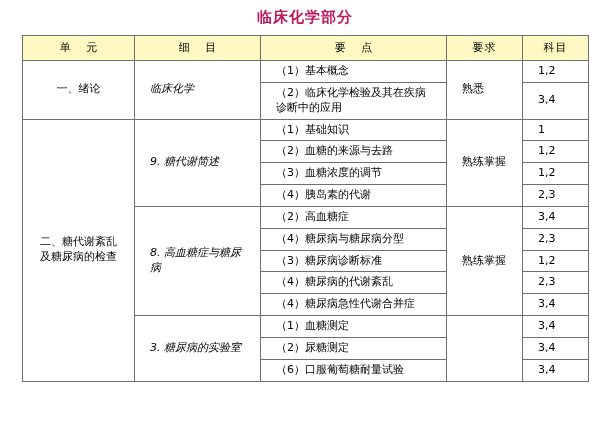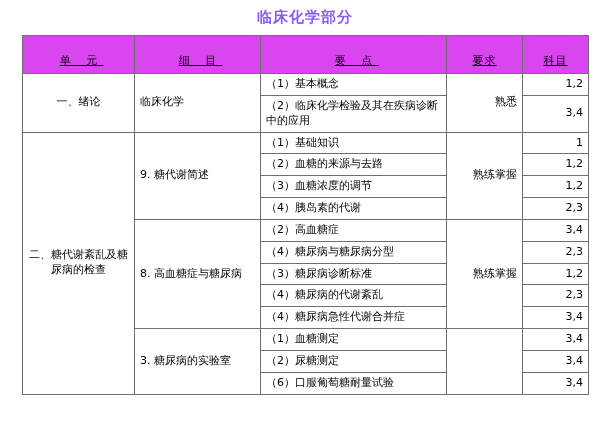--- a/index.html
+++ b/index.html
@@ -20,73 +20,73 @@
     height: 422px;
     background: #ffffff;
   }
   .doc-title {
     text-align: center;
     font-size: 15px;
     font-weight: bold;
     letter-spacing: 1px;
     padding-top: 8px;
     padding-bottom: 8px;
-    color: #8b5cf6;
+    color: #be185d;
   }
   .table-wrap {
     padding: 0 22px;
   }
   table.syllabus {
     border-collapse: collapse;
     width: 566px;
     table-layout: fixed;
     font-size: 11px;
   }
   table.syllabus col.c-unit    { width: 112px; }
   table.syllabus col.c-detail  { width: 126px; }
   table.syllabus col.c-point   { width: 186px; }
   table.syllabus col.c-req     { width: 76px; }
   table.syllabus col.c-subj    { width: 66px; }
 
   table.syllabus th,
   table.syllabus td {
     border: 1px solid #6f6f6f;
-    padding: 3px 5px;
+    padding: 3px 15px;
     vertical-align: middle;
     line-height: 1.35;
   }
   table.syllabus thead th {
-    background: #d946ef;
+    background: #fef9c3;
     text-align: center;
     font-weight: normal;
     letter-spacing: 6px;
-    padding: 17px 2px 4px 8px;
+    padding: 4px 2px 4px 8px;
     height: 16px;
-    text-decoration: underline;
   }
   th.h-req, th.h-subj {
     letter-spacing: 1px !important;
     padding-left: 2px !important;
   }
   td.unit-cell {
     text-align: center;
     padding-left: 6px;
   }
   td.detail-cell {
     text-align: left;
     padding-left: 8px;
+    font-style: italic;
   }
   td.point-cell {
     text-align: left;
     padding-left: 6px;
     white-space: normal;
   }
   td.req-cell,
   td.subj-cell {
-    text-align: right;
+    text-align: left;
   }
   .row-h {
     height: 14px;
   }
   .row-h2 {
     height: 26px;
   }
 </style>
 </head>
 <body>

